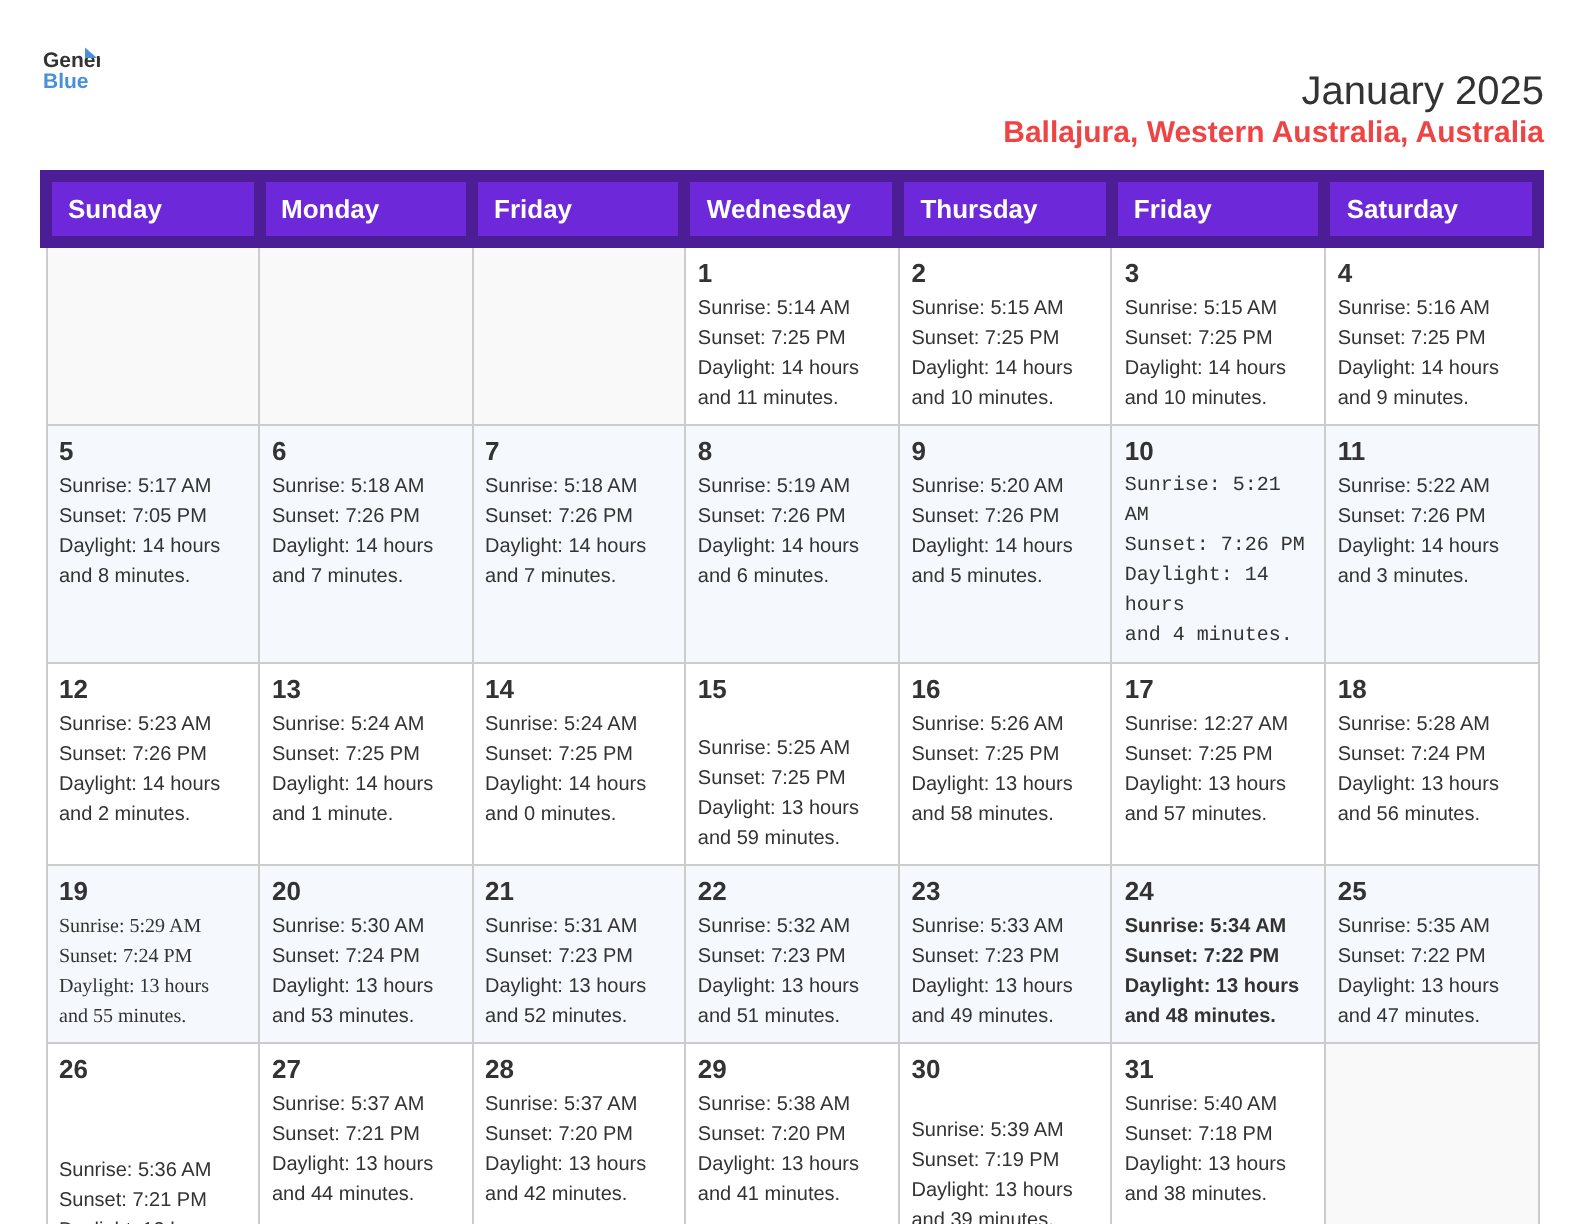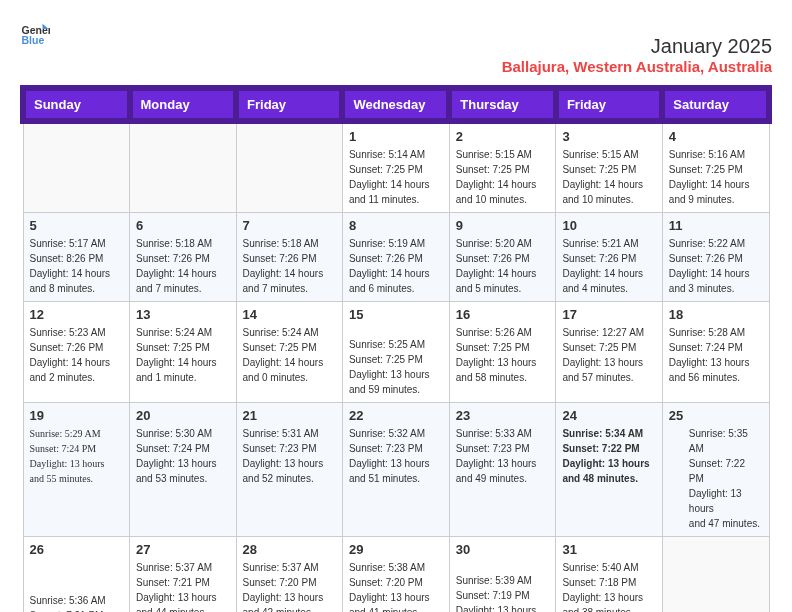--- a/index.html
+++ b/index.html
@@ -142,21 +142,21 @@
           <div class="day-info" style="white-space: pre-line;">Sunrise: 5:16 AM
 Sunset: 7:25 PM
 Daylight: 14 hours
 and 9 minutes.</div>
         </td>
       </tr>
       <tr>
         <td>
           <span class="day-number">5</span>
           <div class="day-info" style="white-space: pre-line;">Sunrise: 5:17 AM
-Sunset: 8:26 PM
+Sunset: 7:05 PM
 Daylight: 14 hours
 and 8 minutes.</div>
         </td>
         <td>
           <span class="day-number">6</span>
           <div class="day-info" style="white-space: pre-line;">Sunrise: 5:18 AM
 Sunset: 7:26 PM
 Daylight: 14 hours
 and 7 minutes.</div>
         </td>
@@ -176,21 +176,21 @@
         </td>
         <td>
           <span class="day-number">9</span>
           <div class="day-info" style="white-space: pre-line;">Sunrise: 5:20 AM
 Sunset: 7:26 PM
 Daylight: 14 hours
 and 5 minutes.</div>
         </td>
         <td>
           <span class="day-number">10</span>
-          <div class="day-info" style="white-space: pre-line;">Sunrise: 5:21 AM
+          <div class="day-info" style="white-space: pre-line; font-family: Liberation Mono, monospace;">Sunrise: 5:21 AM
 Sunset: 7:26 PM
 Daylight: 14 hours
 and 4 minutes.</div>
         </td>
         <td>
           <span class="day-number">11</span>
           <div class="day-info" style="white-space: pre-line;">Sunrise: 5:22 AM
 Sunset: 7:26 PM
 Daylight: 14 hours
 and 3 minutes.</div>
@@ -285,21 +285,21 @@
         </td>
         <td>
           <span class="day-number">24</span>
           <div class="day-info" style="white-space: pre-line; font-weight: bold;">Sunrise: 5:34 AM
 Sunset: 7:22 PM
 Daylight: 13 hours
 and 48 minutes.</div>
         </td>
         <td>
           <span class="day-number">25</span>
-          <div class="day-info" style="white-space: pre-line; margin-left: 20px;">Sunrise: 5:35 AM
+          <div class="day-info" style="white-space: pre-line;">Sunrise: 5:35 AM
 Sunset: 7:22 PM
 Daylight: 13 hours
 and 47 minutes.</div>
         </td>
       </tr>
       <tr>
         <td>
           <span class="day-number">26</span>
           <div class="day-info" style="white-space: pre-line; margin-top: 36px;">Sunrise: 5:36 AM
 Sunset: 7:21 PM

